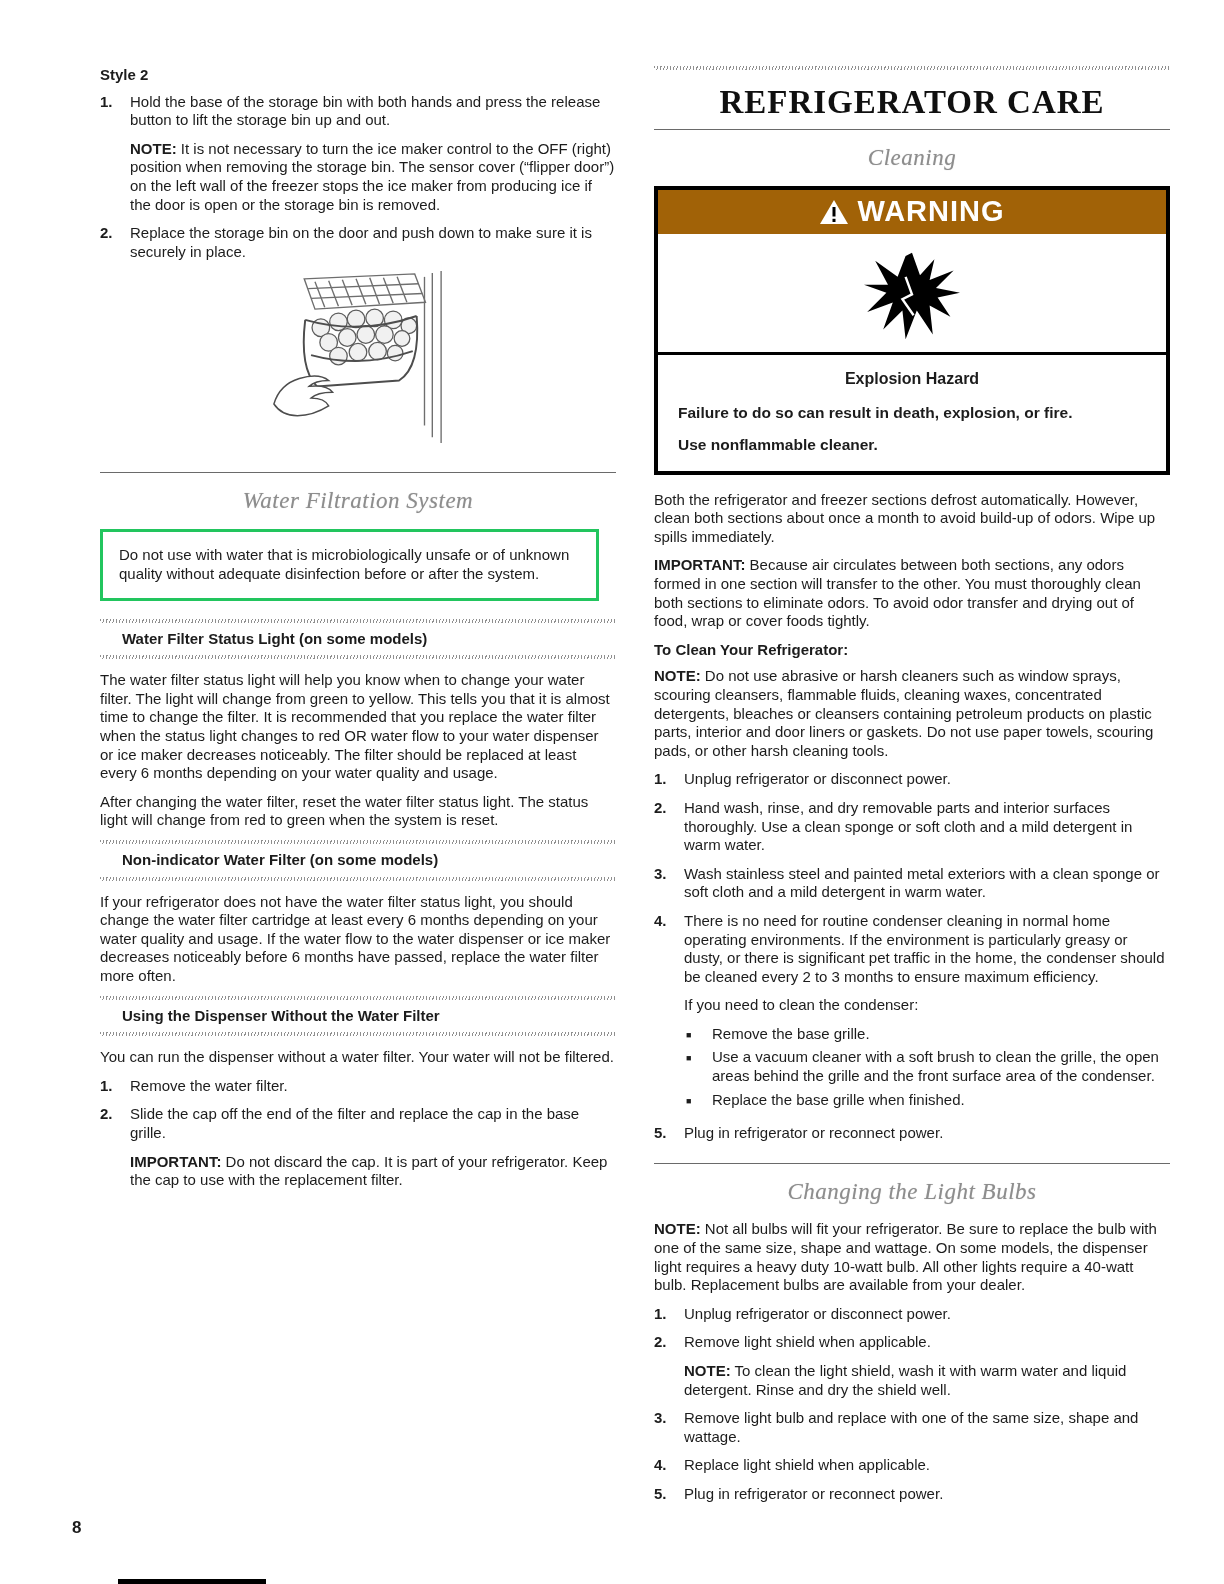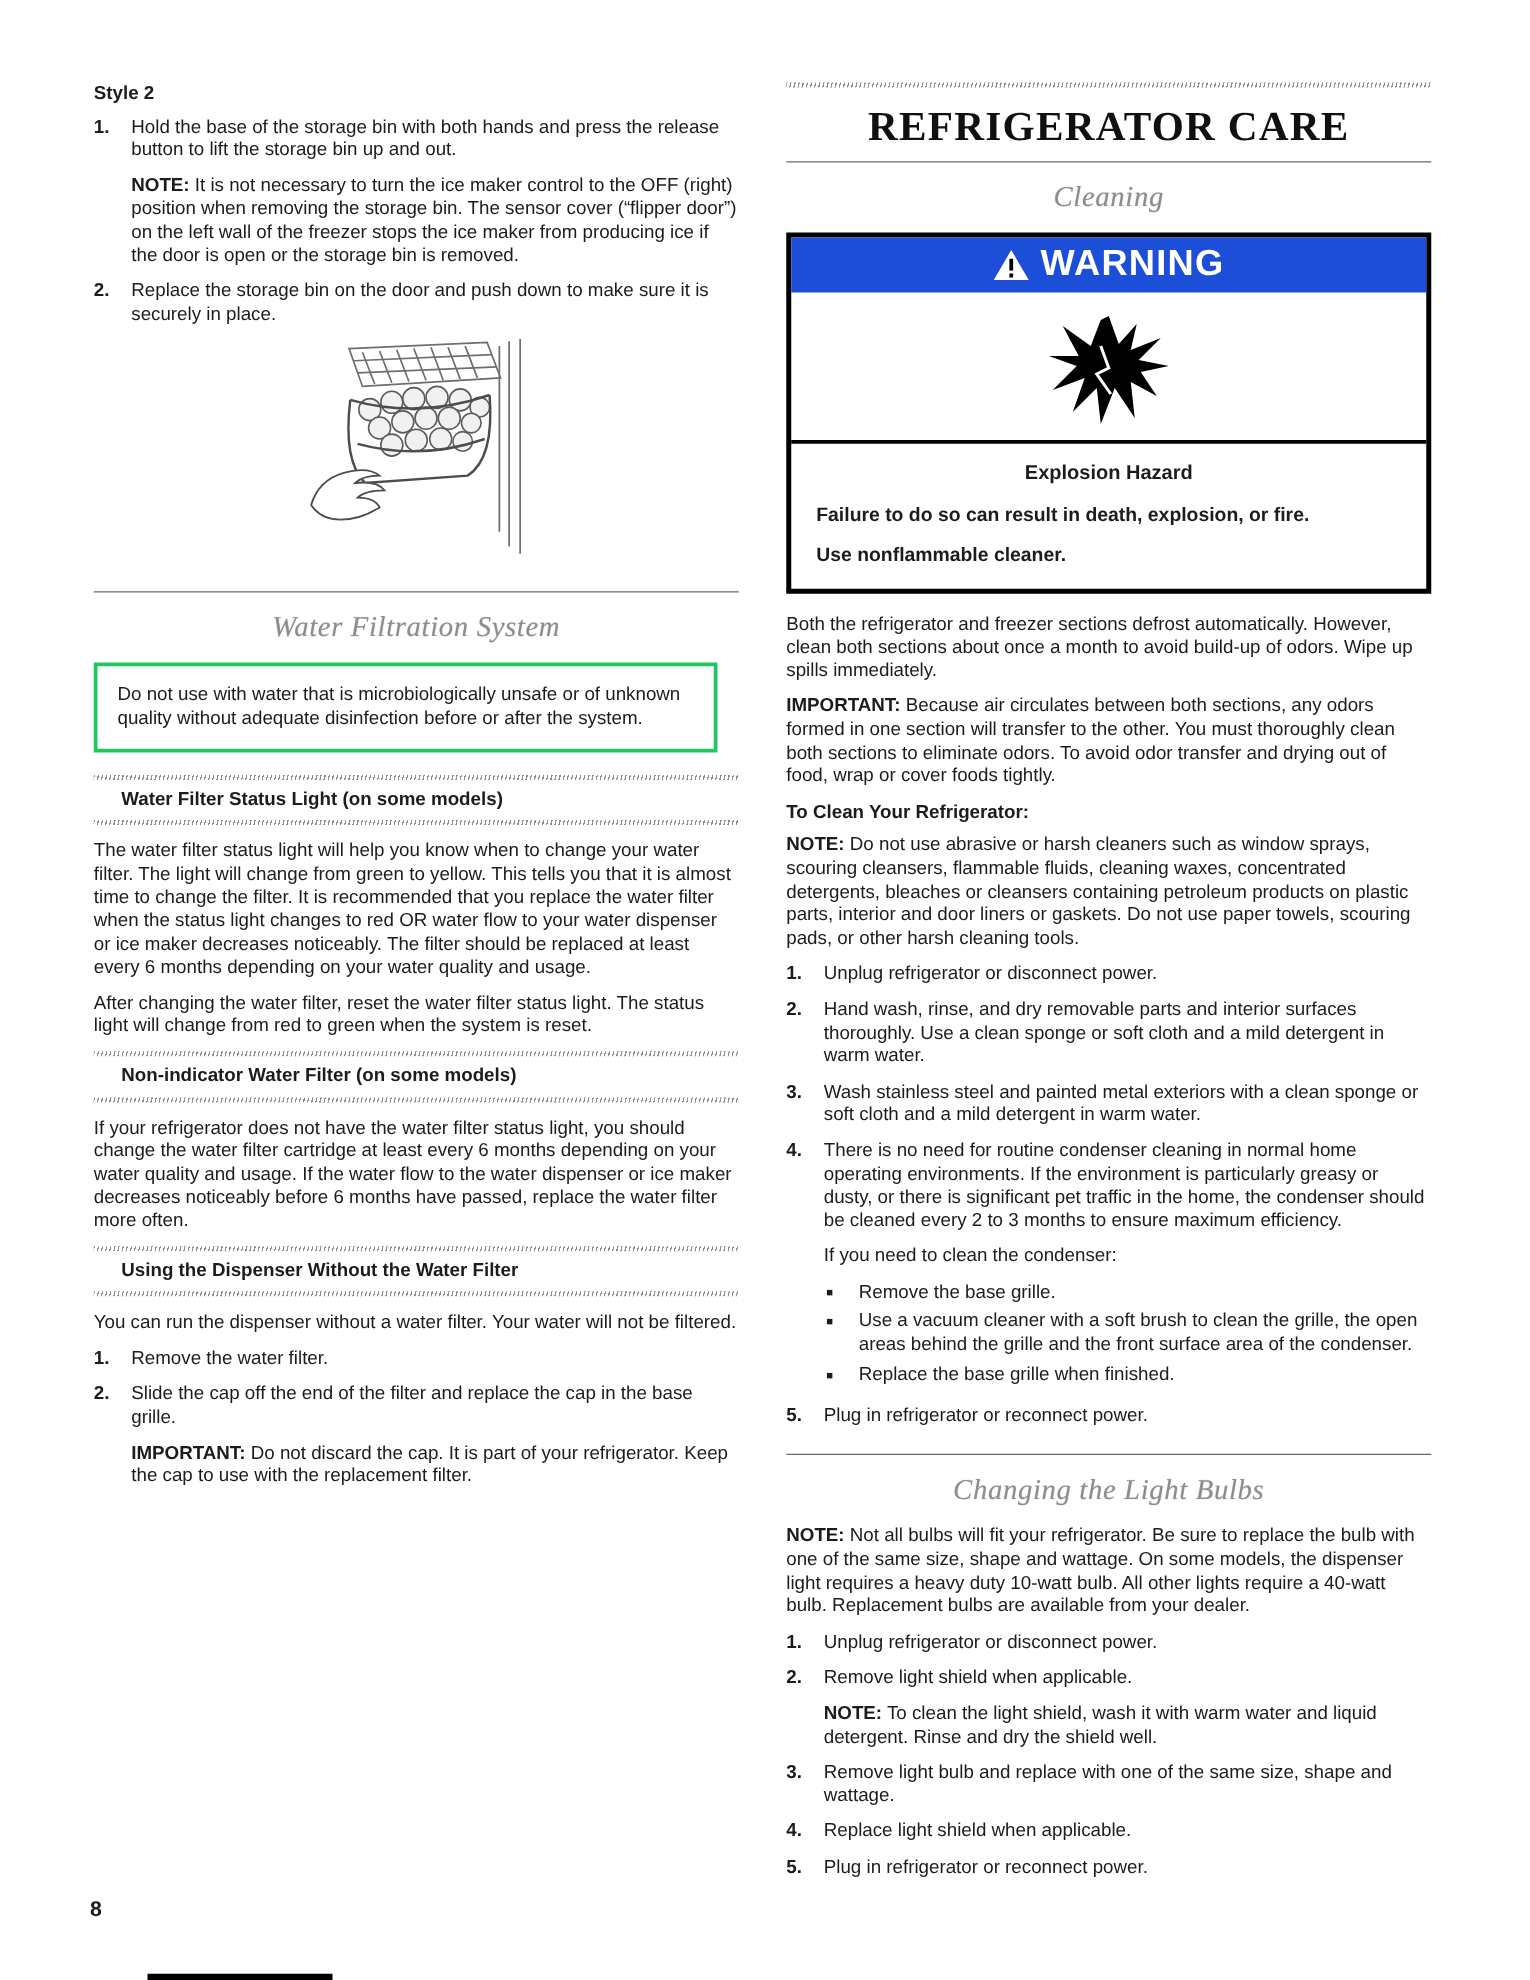--- a/index.html
+++ b/index.html
@@ -1,19 +1,19 @@
 <!DOCTYPE html>
 <html><head>
 <meta charset="utf-8">
 <style>
   html, body { margin:0; padding:0; background:#ffffff; }
   .page {
     width:1200px; height:1584px; background:#ffffff; position:relative;
     font-family:"Liberation Sans", sans-serif; font-size:15px; line-height:1.24;
-    color:#1c1c1c; padding:66px 80px 0 75px; box-sizing:border-box; overflow:hidden;
+    color:#1c1c1c; padding:66px 80px 0 100px; box-sizing:border-box; overflow:hidden;
   }
   .columns { display:flex; gap:38px; }
   .col { width:516px; flex:0 0 516px; }
   p { margin:0 0 10px 0; }
   .b { font-weight:bold; }
   .bold-head { font-weight:bold; margin:0 0 8px 0; }
   .step { display:flex; margin:0 0 10px 0; }
   .step-num { flex:0 0 30px; font-weight:bold; }
   .step-body { flex:1; }
   .step-body p:last-child { margin-bottom:0; }
@@ -36,21 +36,21 @@
   .warn-note-box p { margin:0; }
   .illus-wrap { text-align:center; margin:4px 0 8px 0; }
   
   .page-title {
     font-family:"Liberation Serif", serif; font-weight:bold; font-size:33px;
     text-align:center; letter-spacing:1px; margin:12px 0 6px 0; color:#101010;
   }
   .title-rule { border-top:1.5px solid #6a6a6a; margin:6px 0 10px 0; }
   .warning-box { border:4px solid #000; margin:10px 0 16px 0; }
   .warning-header {
-    background:#1d4ed8; color:#fff; display:flex; align-items:center; justify-content:center;
+    background:#a16207; color:#fff; display:flex; align-items:center; justify-content:center;
     gap:8px; font-weight:bold; font-size:29px; letter-spacing:1px; padding:4px 0;
   }
   .warning-iconarea { display:flex; justify-content:center; padding:16px 0 10px 0; border-bottom:3px solid #000; }
   .warning-body { padding:12px 16px 14px 16px; }
   .hazard-title { text-align:center; font-weight:bold; font-size:16px; margin:2px 0 14px 0; }
   .warning-line { font-weight:bold; font-size:15.5px; margin:0 0 13px 0; padding-left:4px; }
   .warning-line:last-child { margin-bottom:2px; }
   .sub-intro { margin:10px 0 10px 0; }
   .bullet { display:flex; margin:0 0 5px 0; padding-left:2px; }
   .bullet-marker { flex:0 0 26px; }

